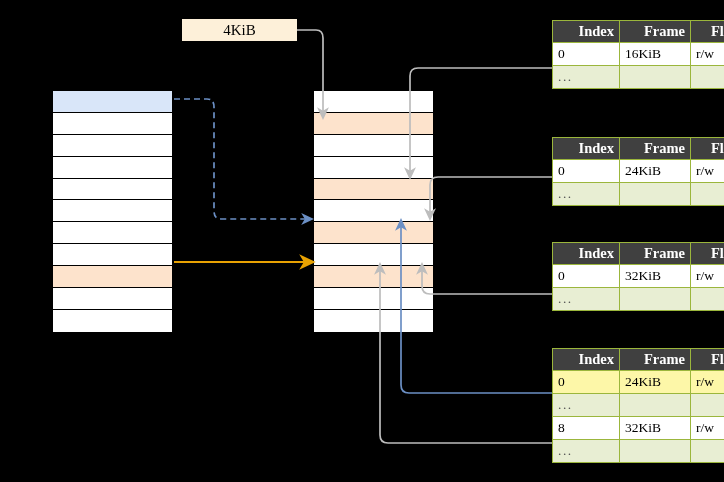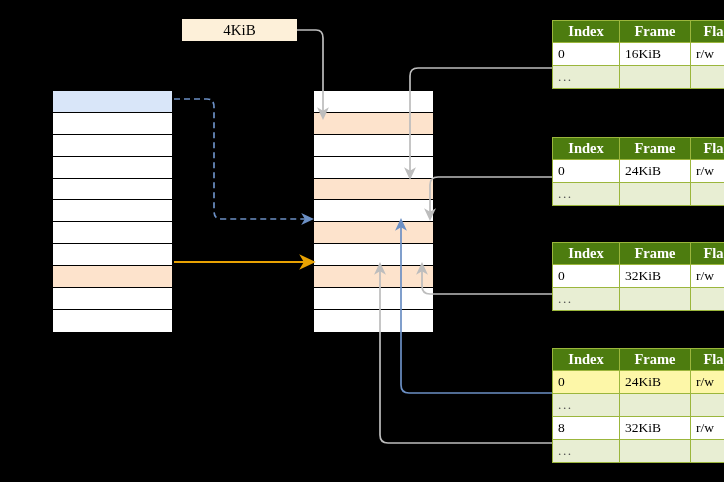--- a/index.html
+++ b/index.html
@@ -32,24 +32,24 @@
   
   .ptable{
     position:absolute;
     border-collapse:collapse;
     border:1.4px solid #000;
     background:#fff;
     font-size:13.5px;
     table-layout:fixed;
   }
   .ptable th{
-    background:#4d7c0f;
+    background:#404040;
     color:#fff;
     font-weight:bold;
-    text-align:center;
+    text-align:right;
     padding:2px 5px;
     border:1.2px solid #9bb63c;
     font-size:14.5px;
     line-height:17px;
   }
   .ptable td{
     background:#fff;
     color:#000;
     text-align:left;
     padding:2px 5px;

